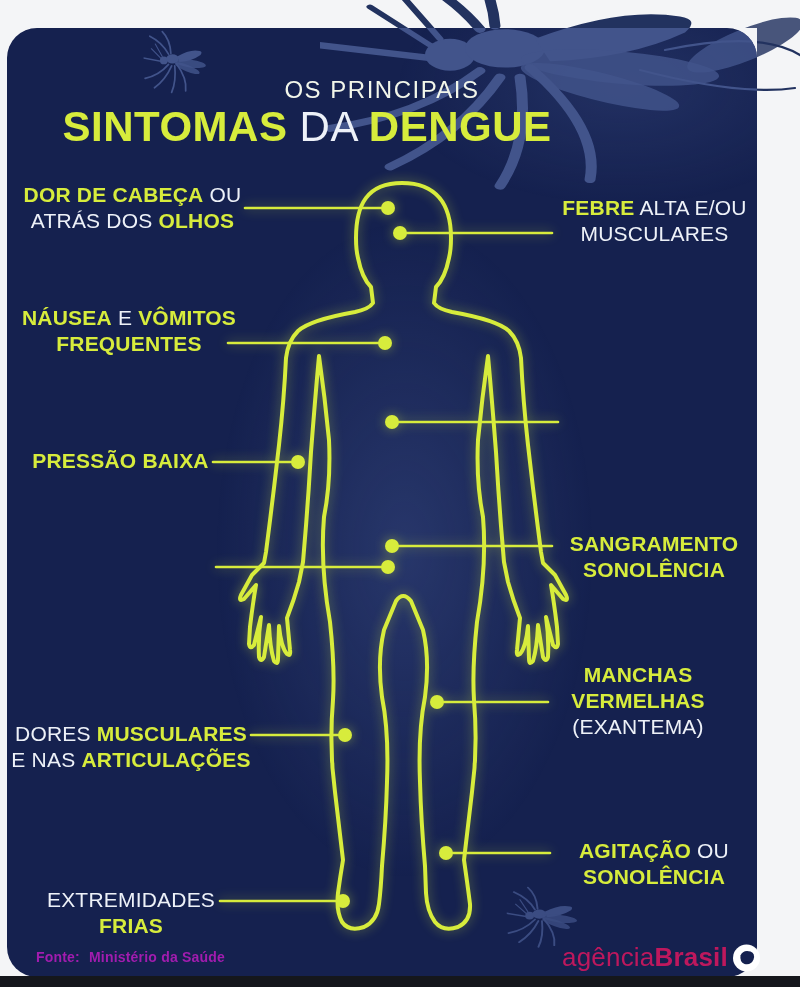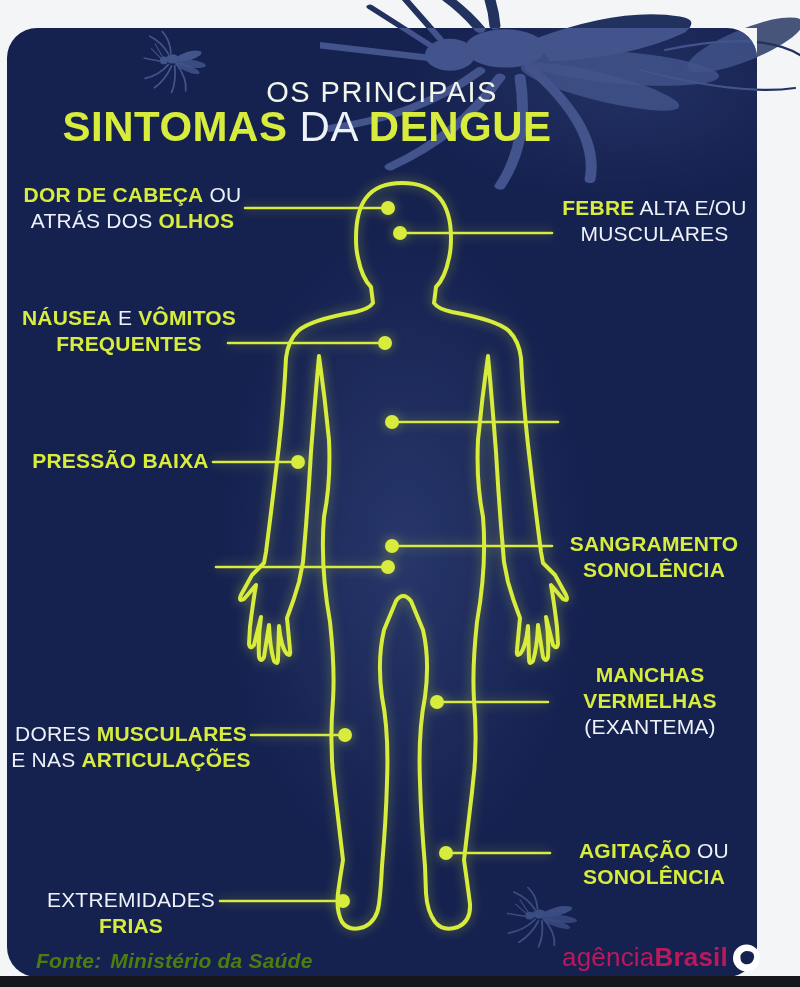--- a/index.html
+++ b/index.html
@@ -20,44 +20,44 @@
   .connector{stroke:var(--accent);stroke-width:2.6;stroke-linecap:round;}
   .dot{fill:var(--accent);}
   .mosq-light{color:var(--mosquito-light);}
   .mosq-dark{color:var(--mosquito-dark);}
   .mosq-body{fill:currentColor;stroke:none;}
   .mosq-wing{fill:currentColor;opacity:.82;stroke:none;}
   .mosq-leg{fill:none;stroke:currentColor;stroke-width:2.2;stroke-linecap:round;}
   .mosq-thin{fill:none;stroke:currentColor;stroke-width:1.4;stroke-linecap:round;}
 
   .title-kicker{position:absolute;left:7px;top:76px;width:750px;text-align:center;z-index:3;
-        color:#f2f6ea;font-size:29px;font-weight:500;letter-spacing:1.5px;}
+        color:#f2f6ea;font-size:24px;font-weight:500;letter-spacing:1.5px;}
   .title-main{position:absolute;left:7px;top:103px;width:600px;text-align:center;z-index:3;
         font-size:42px;letter-spacing:.5px;white-space:pre-line;}
   .title-main .hl{font-weight:bold;color:var(--accent);}
   .title-main .wt{font-weight:500;color:var(--text-white);}
 
   .label{position:absolute;z-index:3;text-align:center;font-size:21px;line-height:26px;
         letter-spacing:.2px;white-space:pre-line;}
   .label .hl{color:var(--accent);font-weight:bold;}
   .label .wt{color:var(--text-white);font-weight:500;}
   .lb-dor{left:15px;top:182px;width:235px;}
   .lb-nausea{left:20px;top:305px;width:218px;}
   .lb-pressao{left:28px;top:448px;width:185px;}
   .lb-urina{left:45px;top:552px;width:168px;}
   .lb-dores{left:10px;top:721px;width:242px;}
   .lb-extrem{left:42px;top:887px;width:178px;}
   .lb-febre{left:552px;top:195px;width:205px;}
   .lb-diarreia{left:558px;top:356px;width:192px;}
   .lb-sangramento{left:553px;top:531px;width:202px;}
-  .lb-manchas{left:552px;top:662px;width:196px;}
+  .lb-manchas{left:540px;top:662px;width:196px;}
   .lb-agitacao{left:553px;top:838px;width:202px;}
 
-  .footer-source{position:absolute;left:36px;top:949px;z-index:3;color:#4d7c0f;
-        font-style:italic;font-size:21px;font-weight:700;letter-spacing:.2px;}
+  .footer-source{position:absolute;left:36px;top:949px;z-index:3;color:#a21caf;
+        font-size:14px;font-weight:700;letter-spacing:.2px;}
   .footer-source .val{margin-left:9px;}
   .logo{position:absolute;left:562px;top:942px;z-index:3;display:flex;align-items:center;
         color:#be185d;font-size:26px;letter-spacing:.2px;}
   .logo .light{font-weight:400;}
   .logo .bold{font-weight:bold;}
   .logo .circle{margin-left:3px;display:inline-flex;}
   .bottom-bar{position:absolute;left:0;top:976px;width:800px;height:11px;z-index:4;
         background:var(--footer-bar);}
 </style>
 </head>

